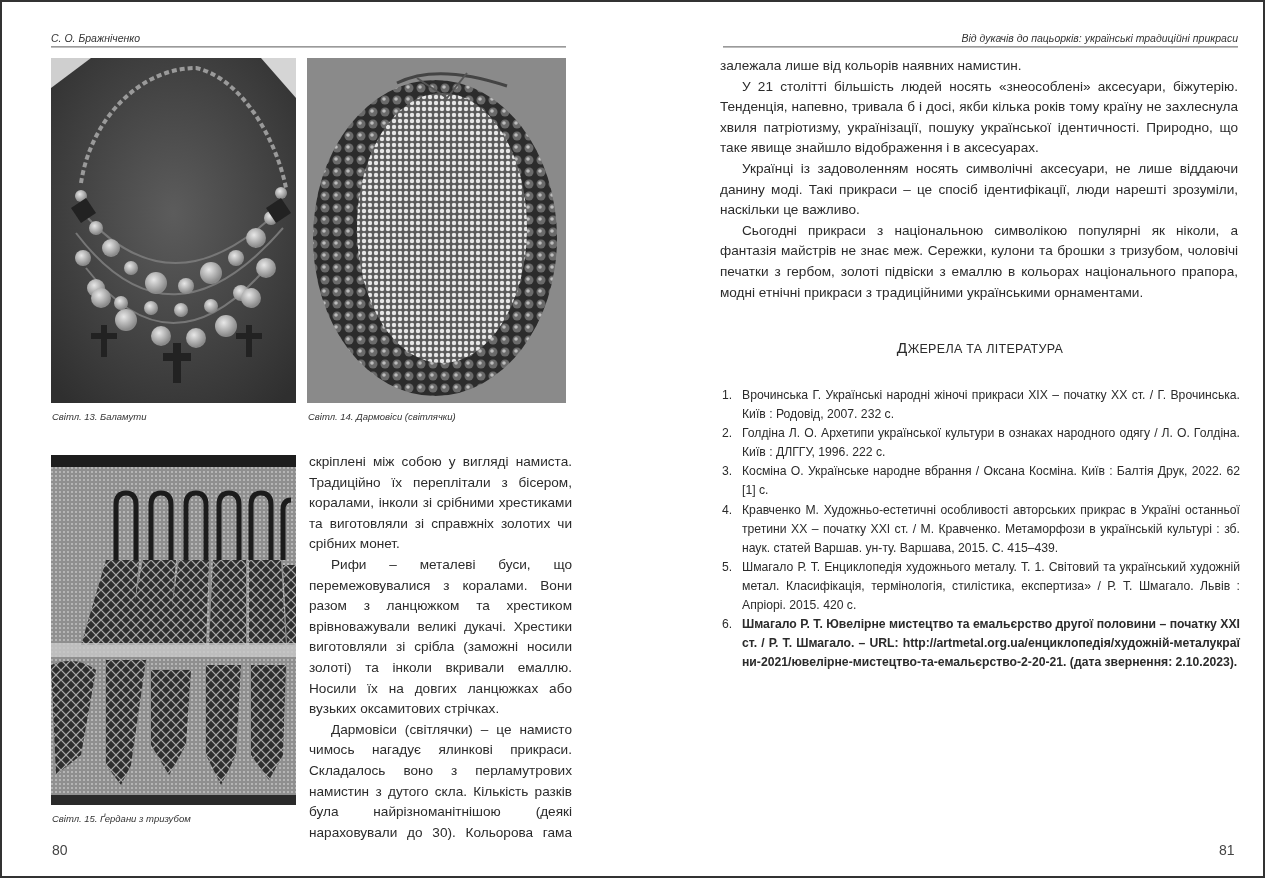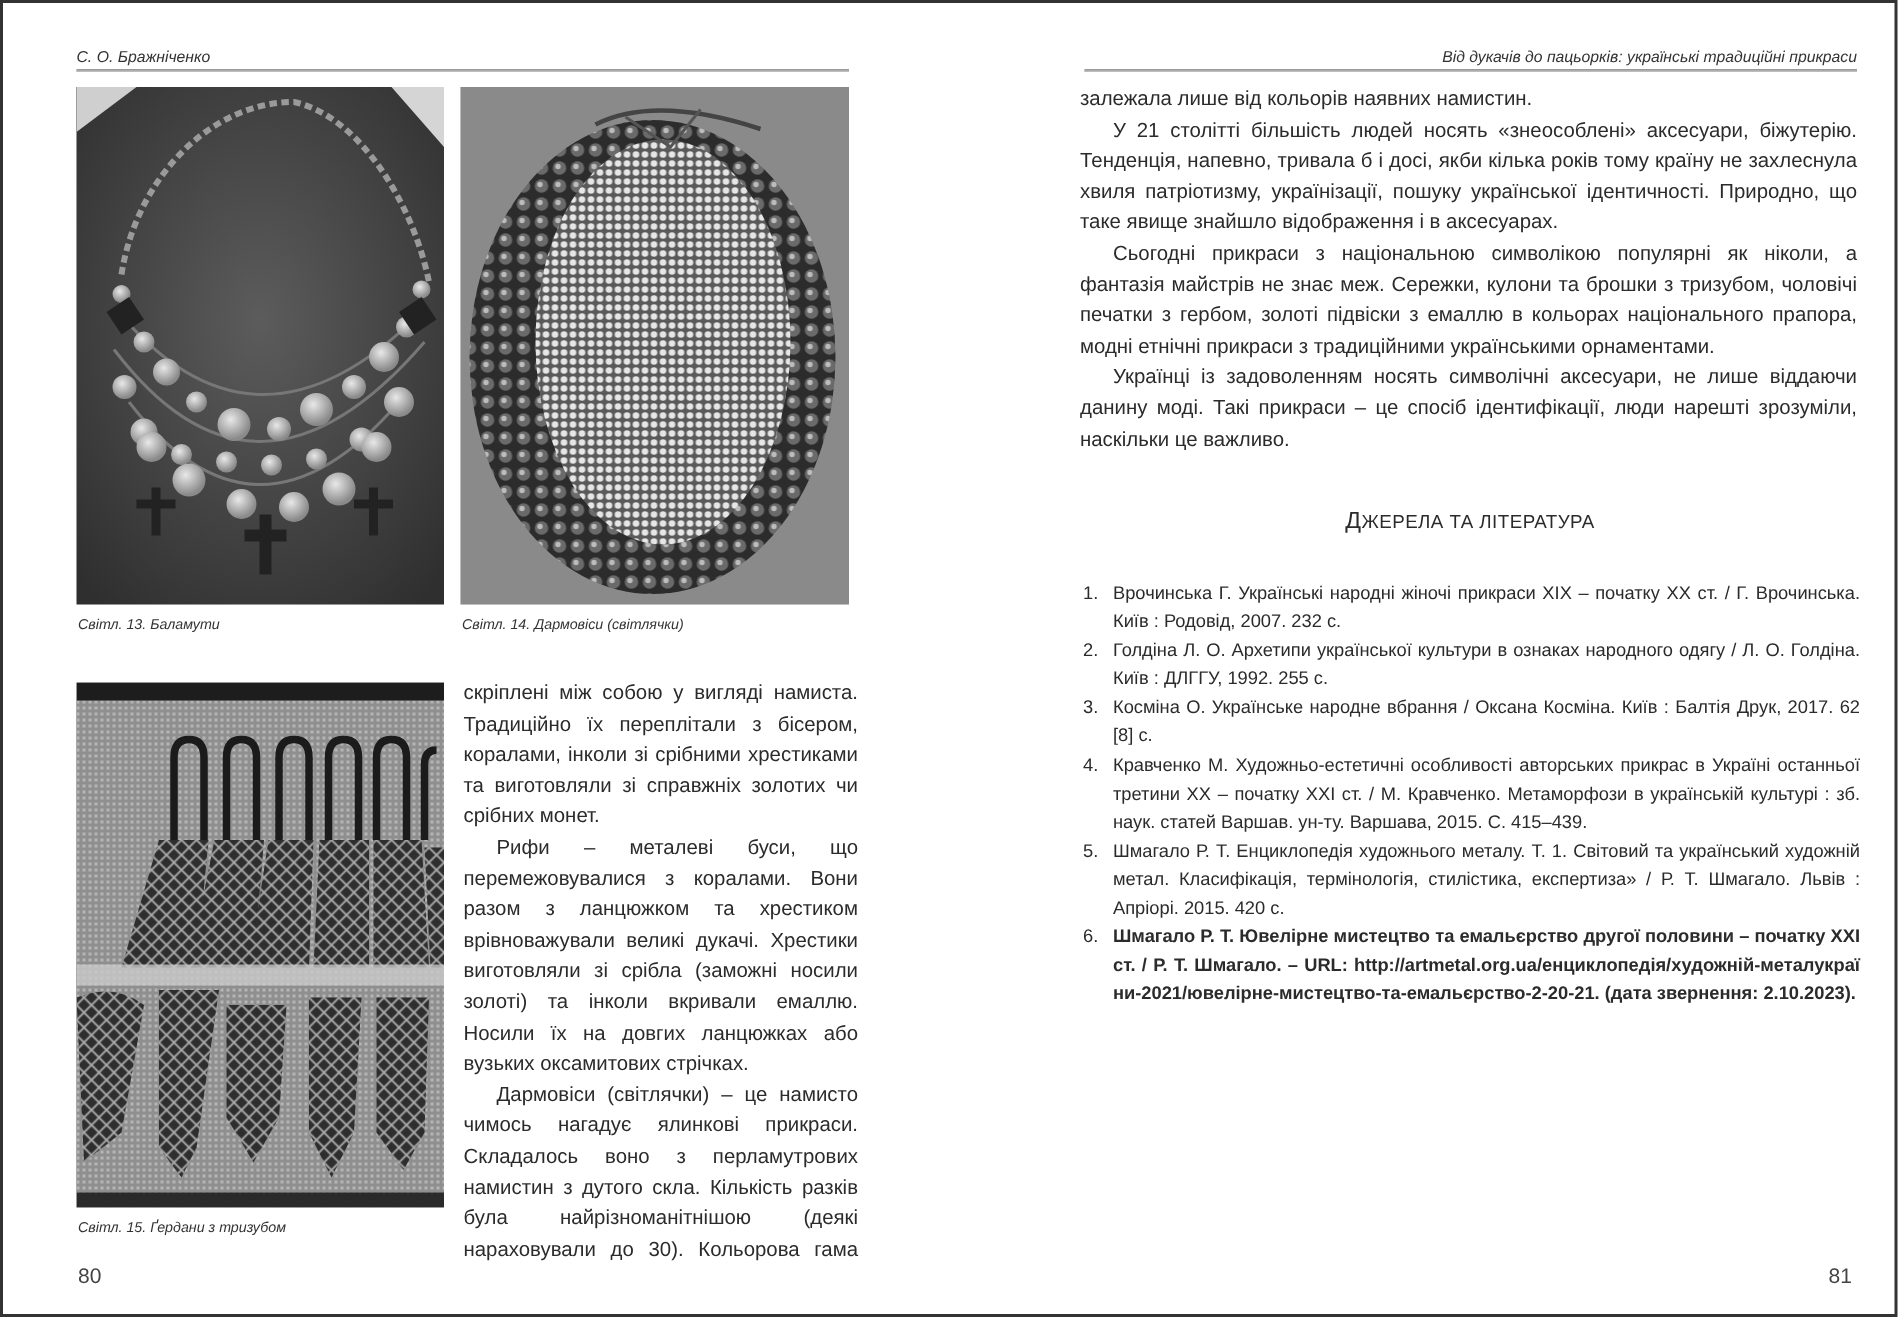--- a/index.html
+++ b/index.html
@@ -195,40 +195,40 @@
 </div>
 
 <div class="page page-right">
   <div class="running-head" style="right:30px; text-align:right;">Від дукачів до пацьорків: українські традиційні прикраси</div>
   <div class="rule" style="left:89px; width:515px;"></div>
 </div>
 
 <div class="body-text" style="left:720px; top:56px; width:518px;">
   <p class="noindent">залежала лише від кольорів наявних намистин.</p>
   <p class="indent">У 21 столітті більшість людей носять «знеособлені» аксесуари, біжутерію. Тенденція, напевно, тривала б і досі, якби кілька років тому країну не захлеснула хвиля патріотизму, українізації, пошуку української ідентичності. Природно, що таке явище знайшло відображення і в аксесуарах.</p>
+  <p class="indent">Українці із задоволенням носять символічні аксесуари, не лише віддаючи данину моді. Такі прикраси – це спосіб ідентифікації, люди нарешті зрозуміли, наскільки це важливо.</p>
   <p class="indent">Сьогодні прикраси з національною символікою популярні як ніколи, а фантазія майстрів не знає меж. Сережки, кулони та брошки з тризубом, чоловічі печатки з гербом, золоті підвіски з емаллю в кольорах національного прапора, модні етнічні прикраси з традиційними українськими орнаментами.</p>
-  <p class="indent">Українці із задоволенням носять символічні аксесуари, не лише віддаючи данину моді. Такі прикраси – це спосіб ідентифікації, люди нарешті зрозуміли, наскільки це важливо.</p>
 </div>
 
 <div class="heading">
   <span class="cap">Д</span><span class="sc">ЖЕРЕЛА ТА ЛІТЕРАТУРА</span>
 </div>
 
 <div class="refs">
   <div class="ref">
     <span class="num">1.</span>
     <span class="txt">Врочинська Г. Українські народні жіночі прикраси XIX – початку XX ст. / Г. Врочинська. Київ : Родовід, 2007. 232 с.</span>
   </div>
   <div class="ref">
     <span class="num">2.</span>
-    <span class="txt">Голдіна Л. О. Архетипи української культури в ознаках народного одягу / Л. О. Голдіна. Київ : ДЛГГУ, 1992. 255 с.</span>
+    <span class="txt">Голдіна Л. О. Архетипи української культури в ознаках народного одягу / Л. О. Голдіна. Київ : ДЛГГУ, 1996. 222 с.</span>
   </div>
   <div class="ref">
     <span class="num">3.</span>
-    <span class="txt">Косміна О. Українське народне вбрання / Оксана Косміна. Київ : Балтія Друк, 2017. 62 [8] с.</span>
+    <span class="txt">Косміна О. Українське народне вбрання / Оксана Косміна. Київ : Балтія Друк, 2022. 62 [1] с.</span>
   </div>
   <div class="ref">
     <span class="num">4.</span>
     <span class="txt">Кравченко М. Художньо-естетичні особливості авторських прикрас в Україні останньої третини XX – початку XXI ст. / М. Кравченко. Метаморфози в українській культурі : зб. наук. статей Варшав. ун-ту. Варшава, 2015. С. 415–439.</span>
   </div>
   <div class="ref">
     <span class="num">5.</span>
     <span class="txt">Шмагало Р. Т. Енциклопедія художнього металу. Т. 1. Світовий та український художній метал. Класифікація, термінологія, стилістика, експертиза» / Р. Т. Шмагало. Львів : Апріорі. 2015. 420 с.</span>
   </div>
   <div class="ref">

